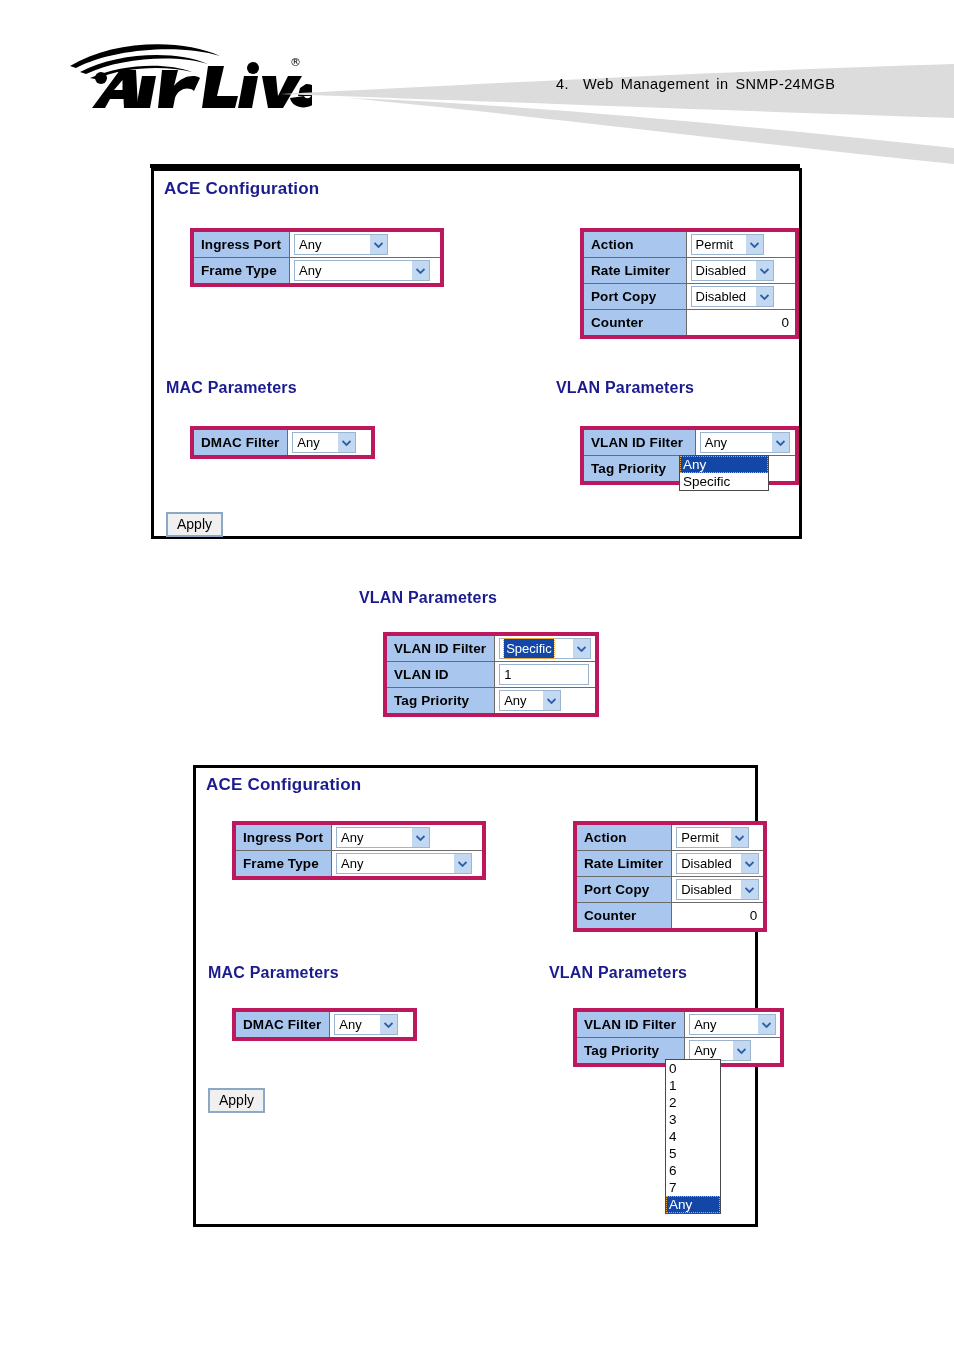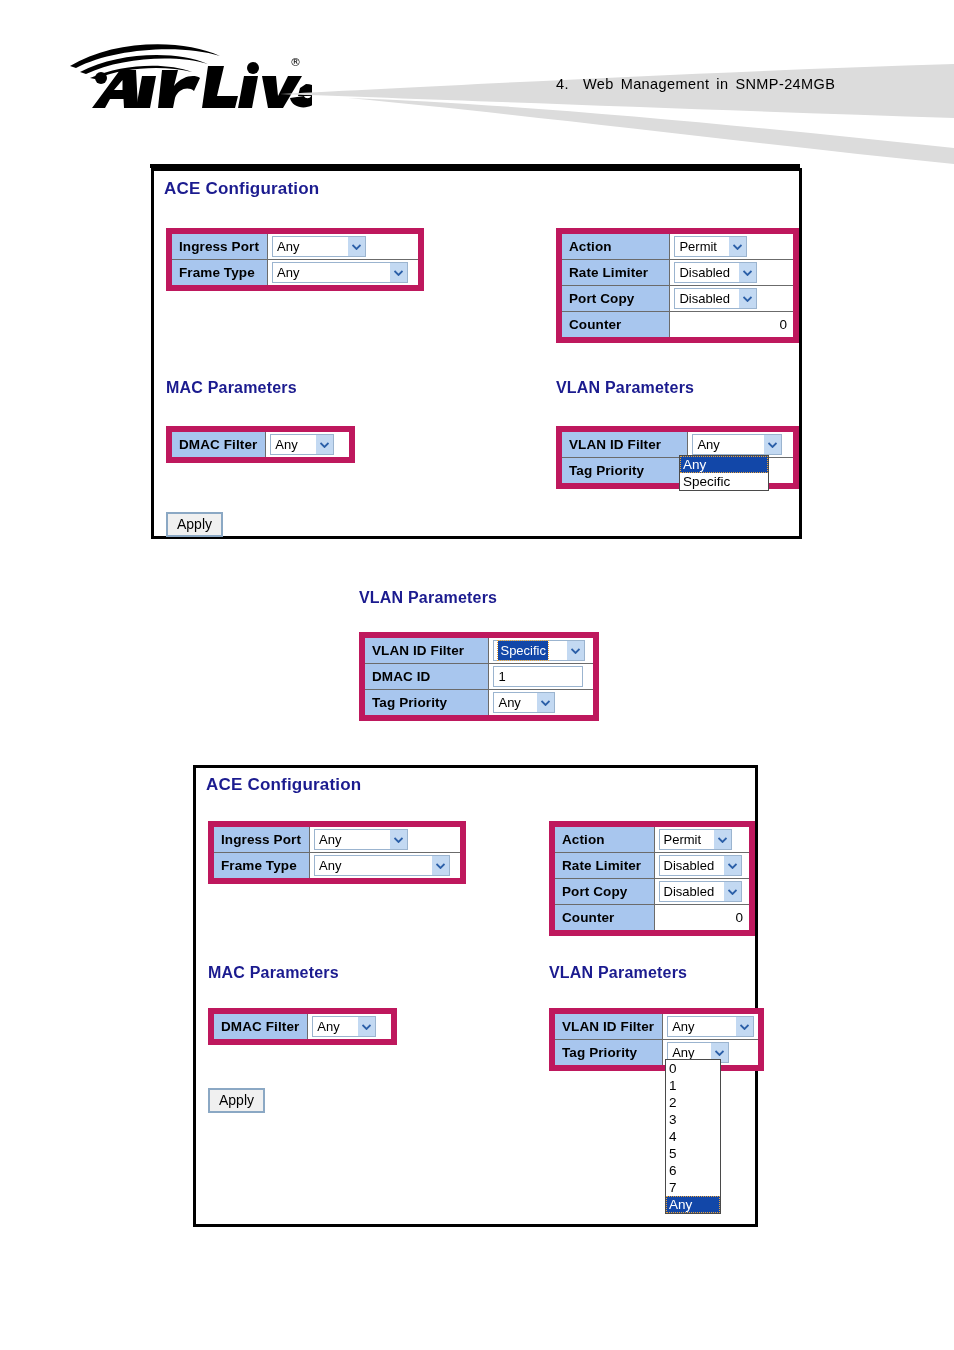--- a/index.html
+++ b/index.html
@@ -74,23 +74,24 @@
     font-weight: bold;
     color: #1b1b8f;
     letter-spacing: 0.2px;
     white-space: nowrap;
   }
 
   
   .ptable {
     position: absolute;
     border-collapse: collapse;
-    border: 6px solid #be185d;
+    border: 4px solid #be185d;
     background: #22c55e;
     font-size: 13.5px;
+    margin-left: 24px;
   }
   .ptable td {
     padding: 0;
     border: 1px solid #6b6b6b;
     height: 25px;
     vertical-align: middle;
   }
   .ptable td.lbl {
     background: #a8c6ee;
     font-weight: bold;
@@ -385,21 +386,21 @@
           <span class="txt">Specific</span>
           <span class="arrow">
             <svg width="9" height="6" viewBox="0 0 9 6">
                   <path d="M0.5 1 L4.5 5 L8.5 1" fill="none" stroke="#2b5fa8" stroke-width="1.8"></path>
                 </svg>
           </span>
         </span>
       </td>
     </tr>
     <tr>
-      <td class="lbl">DMAC ID</td>
+      <td class="lbl">VLAN ID</td>
       <td class="val">
         <span class="textbox" style="width:90px;">1</span>
       </td>
     </tr>
     <tr>
       <td class="lbl">Tag Priority</td>
       <td class="val">
         <span class="sel" style="width:62px;">
           <span class="txt">Any</span>
           <span class="arrow">

